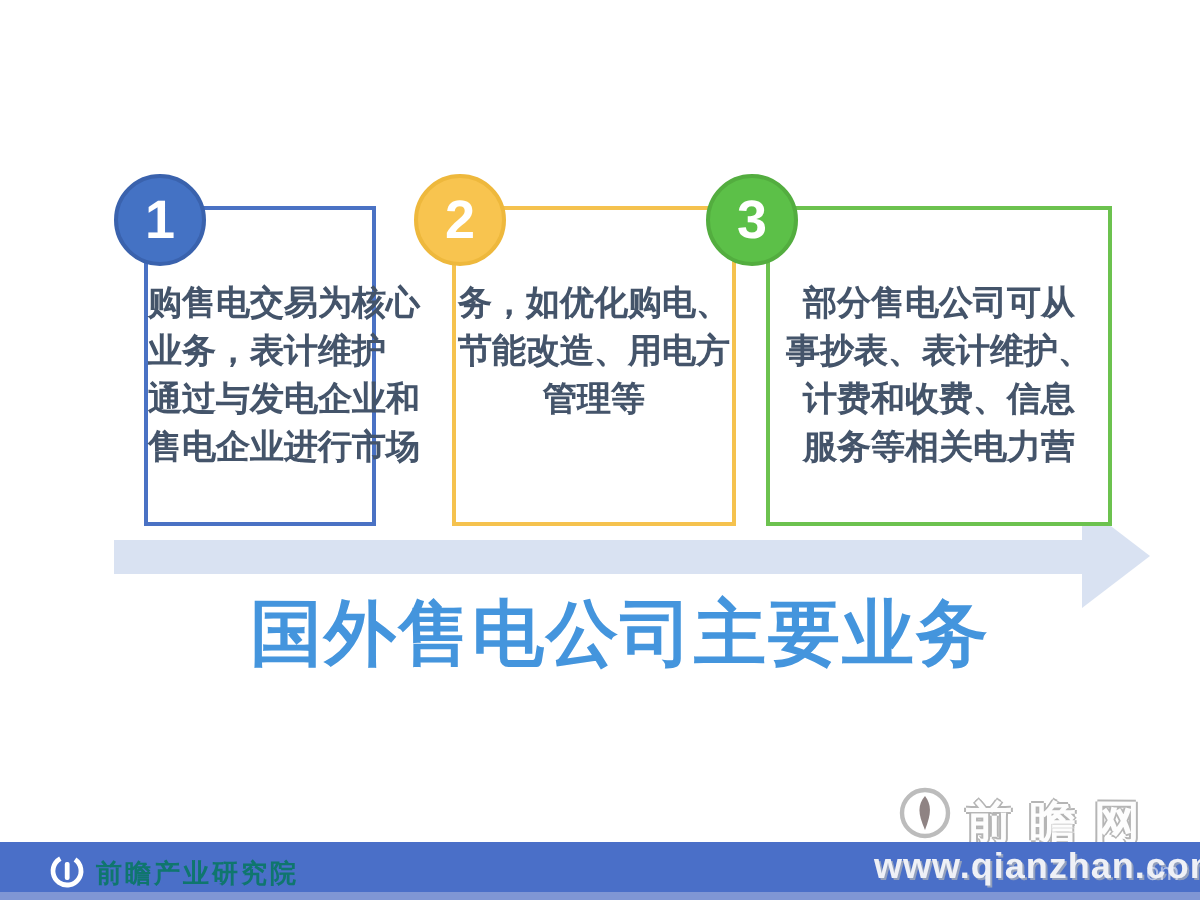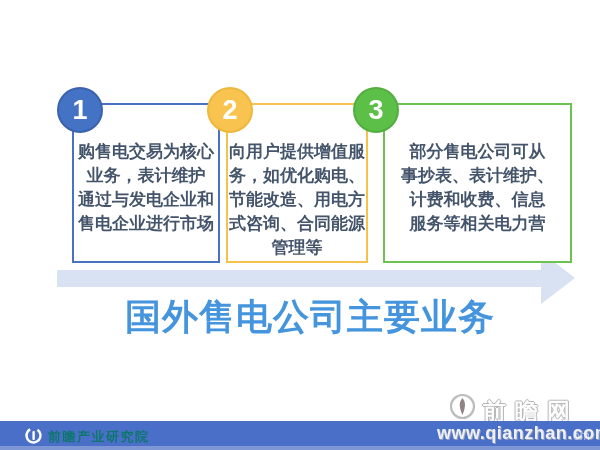--- a/index.html
+++ b/index.html
@@ -8,23 +8,23 @@
     font-family:"Liberation Sans","DejaVu Sans",sans-serif;
   }
   
   .arrow-band{position:absolute;left:57px;top:270px;width:484px;height:17px;background:#d9e2f2;z-index:1;}
   .arrow-head{position:absolute;left:541px;top:252px;width:0;height:0;
     border-top:26px solid transparent;border-bottom:26px solid transparent;border-left:34px solid #d9e2f2;z-index:1;}
   
   .box{position:absolute;top:103px;height:160px;box-sizing:border-box;background:#fff;z-index:2;
     padding-top:35px;}
   .box .line{text-align:center;white-space:nowrap;font-size:17px;line-height:24px;font-weight:bold;color:#44546a;}
-  .box1{left:72px;width:148px;border:2px solid #4a72c4;}
+  .box1{left:72px;width:116px;border:2px solid #4a72c4;}
   .box2{left:226px;width:142px;border:2px solid #f5c24e;}
-  .box3{left:383px;width:189px;border:2px solid #6cc24f;}
+  .box3{left:383px;width:173px;border:2px solid #6cc24f;}
   
   .circle{position:absolute;top:87px;width:46px;height:46px;border-radius:50%;z-index:3;
     box-sizing:border-box;text-align:center;}
   .circle .num{display:block;line-height:42px;font-size:27px;font-weight:bold;color:#ffffff;}
   .circle1{left:57px;background:#4472c4;border:2px solid #3a62ad;}
   .circle2{left:207px;background:#f8c44f;border:2px solid #eeb83c;}
   .circle3{left:353px;background:#5cc048;border:2px solid #53ad3f;}
   
   .title{position:absolute;left:0;top:293px;width:620px;text-align:center;
     font-size:36px;font-weight:bold;color:#4495dd;letter-spacing:1px;z-index:2;}
@@ -55,24 +55,22 @@
     <div class="line">购售电交易为核心</div>
     <div class="line">业务，表计维护</div>
     <div class="line">通过与发电企业和</div>
     <div class="line">售电企业进行市场</div>
   </div>
   <div class="circle circle1">
     <span class="num">1</span>
   </div>
 
   <div class="box box2">
-    <div class="line">向用户提供增值服</div>
     <div class="line">务，如优化购电、</div>
     <div class="line">节能改造、用电方</div>
-    <div class="line">式咨询、合同能源</div>
     <div class="line">管理等</div>
   </div>
   <div class="circle circle2">
     <span class="num">2</span>
   </div>
 
   <div class="box box3">
     <div class="line">部分售电公司可从</div>
     <div class="line">事抄表、表计维护、</div>
     <div class="line">计费和收费、信息</div>

